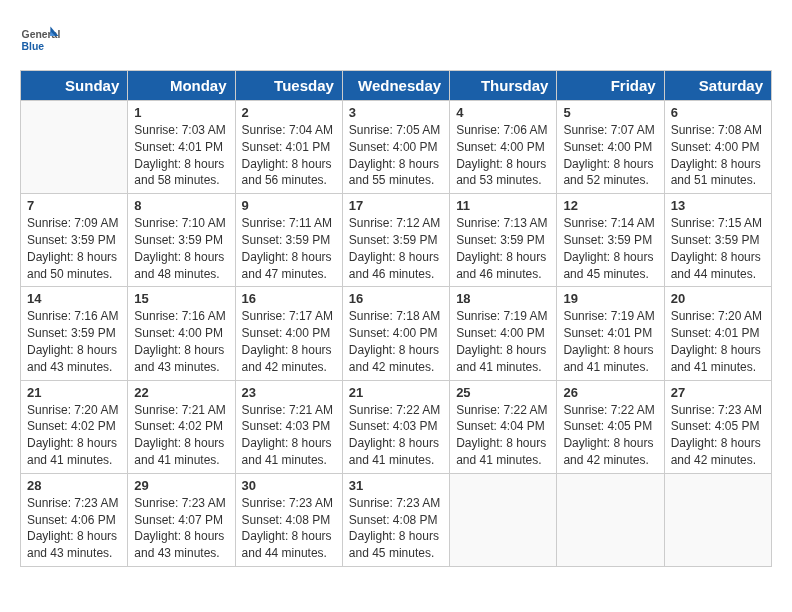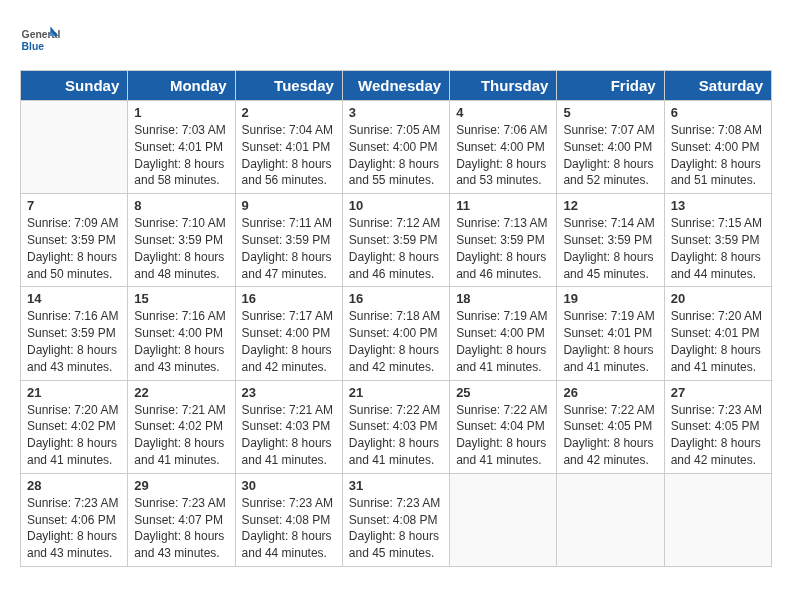--- a/index.html
+++ b/index.html
@@ -145,21 +145,21 @@
         </td>
         <td>
           <div class="day-num">8</div>
           <div class="day-info">Sunrise: 7:10 AM<br>Sunset: 3:59 PM<br>Daylight: 8 hours and 48 minutes.</div>
         </td>
         <td>
           <div class="day-num">9</div>
           <div class="day-info">Sunrise: 7:11 AM<br>Sunset: 3:59 PM<br>Daylight: 8 hours and 47 minutes.</div>
         </td>
         <td>
-          <div class="day-num">10</div>
+          <div class="day-num">17</div>
           <div class="day-info">Sunrise: 7:12 AM<br>Sunset: 3:59 PM<br>Daylight: 8 hours and 46 minutes.</div>
         </td>
         <td>
           <div class="day-num">11</div>
           <div class="day-info">Sunrise: 7:13 AM<br>Sunset: 3:59 PM<br>Daylight: 8 hours and 46 minutes.</div>
         </td>
         <td>
           <div class="day-num">12</div>
           <div class="day-info">Sunrise: 7:14 AM<br>Sunset: 3:59 PM<br>Daylight: 8 hours and 45 minutes.</div>
         </td>

